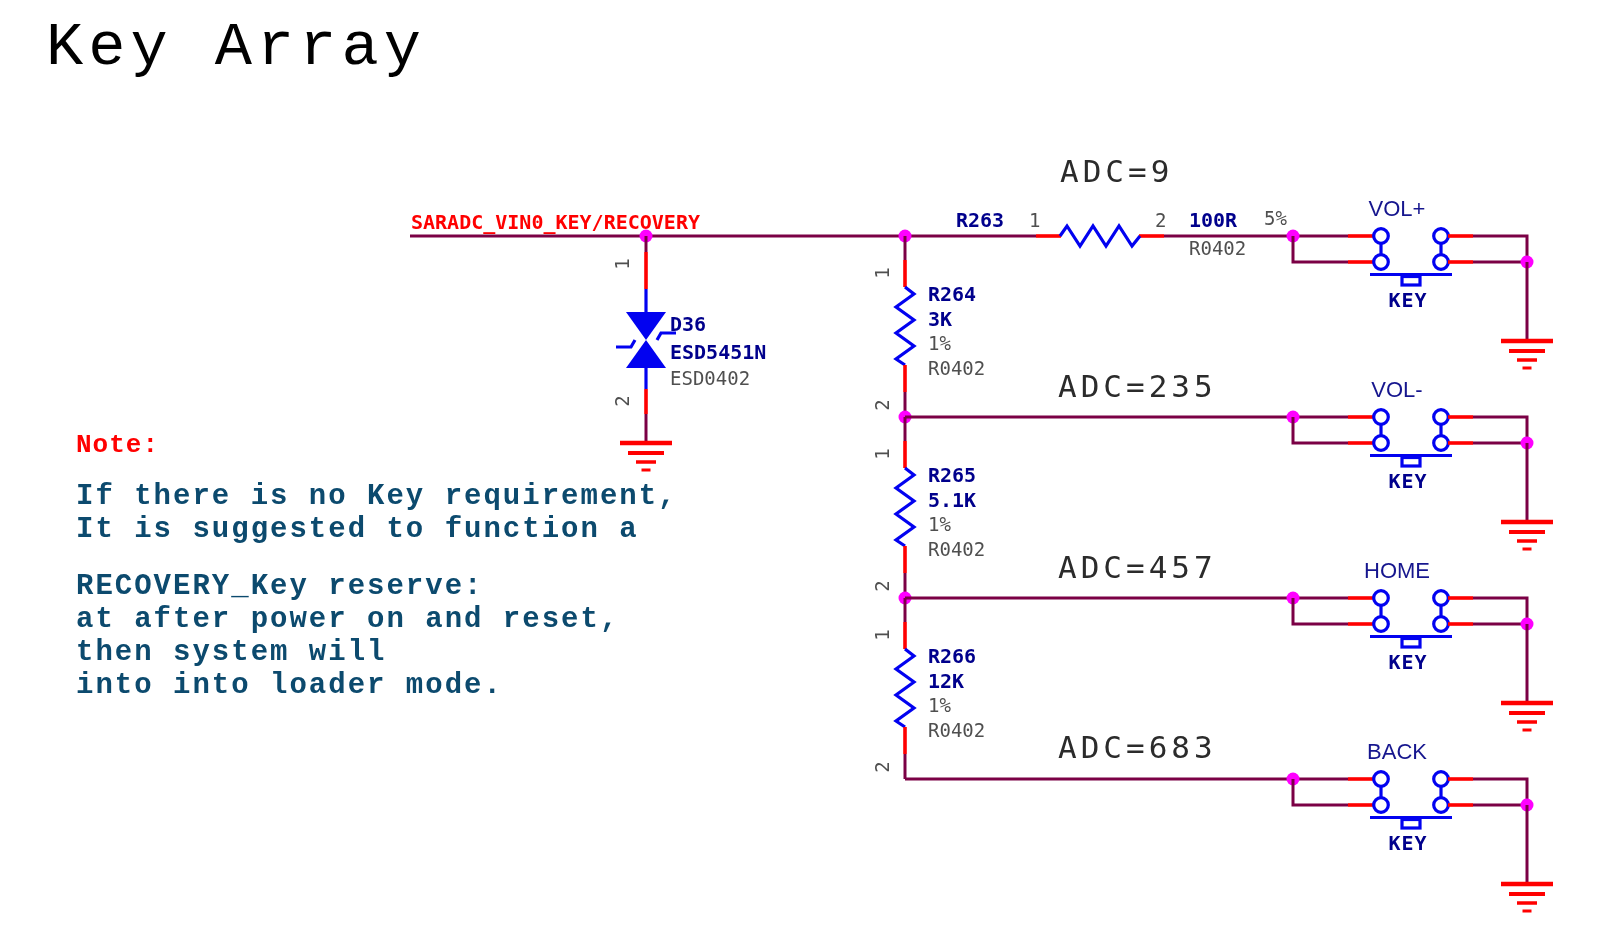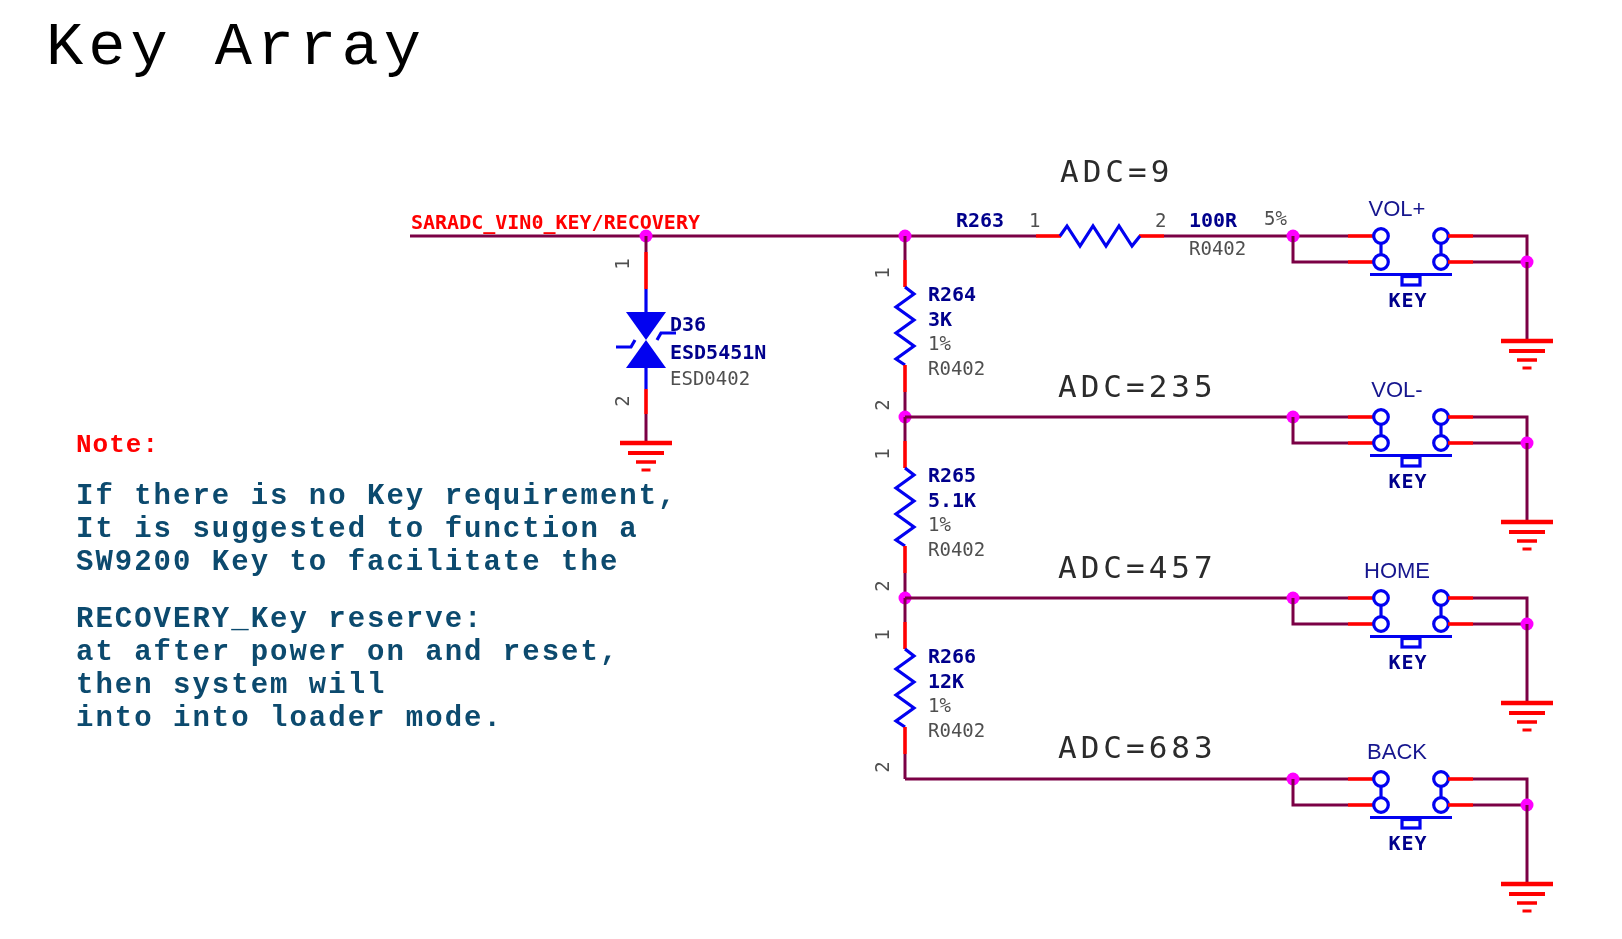--- a/index.html
+++ b/index.html
@@ -44,21 +44,20 @@
 </head>
 <body>
 
 <div class="page-title">Key Array</div>
 
 <div class="note-block">
   <div class="note-heading">Note:</div>
   <div class="note-para">
     <div class="note-line">If there is no Key requirement,</div>
     <div class="note-line">It is suggested to function a</div>
-    <div class="note-line">SW9200 Key to facilitate the</div>
   </div>
   <div class="note-para">
     <div class="note-line">RECOVERY_Key reserve:</div>
     <div class="note-line">at after power on and reset,</div>
     <div class="note-line">then system will</div>
     <div class="note-line">into into loader mode.</div>
   </div>
 </div>
 
 <svg width="1622" height="939" viewBox="0 0 1622 939">

